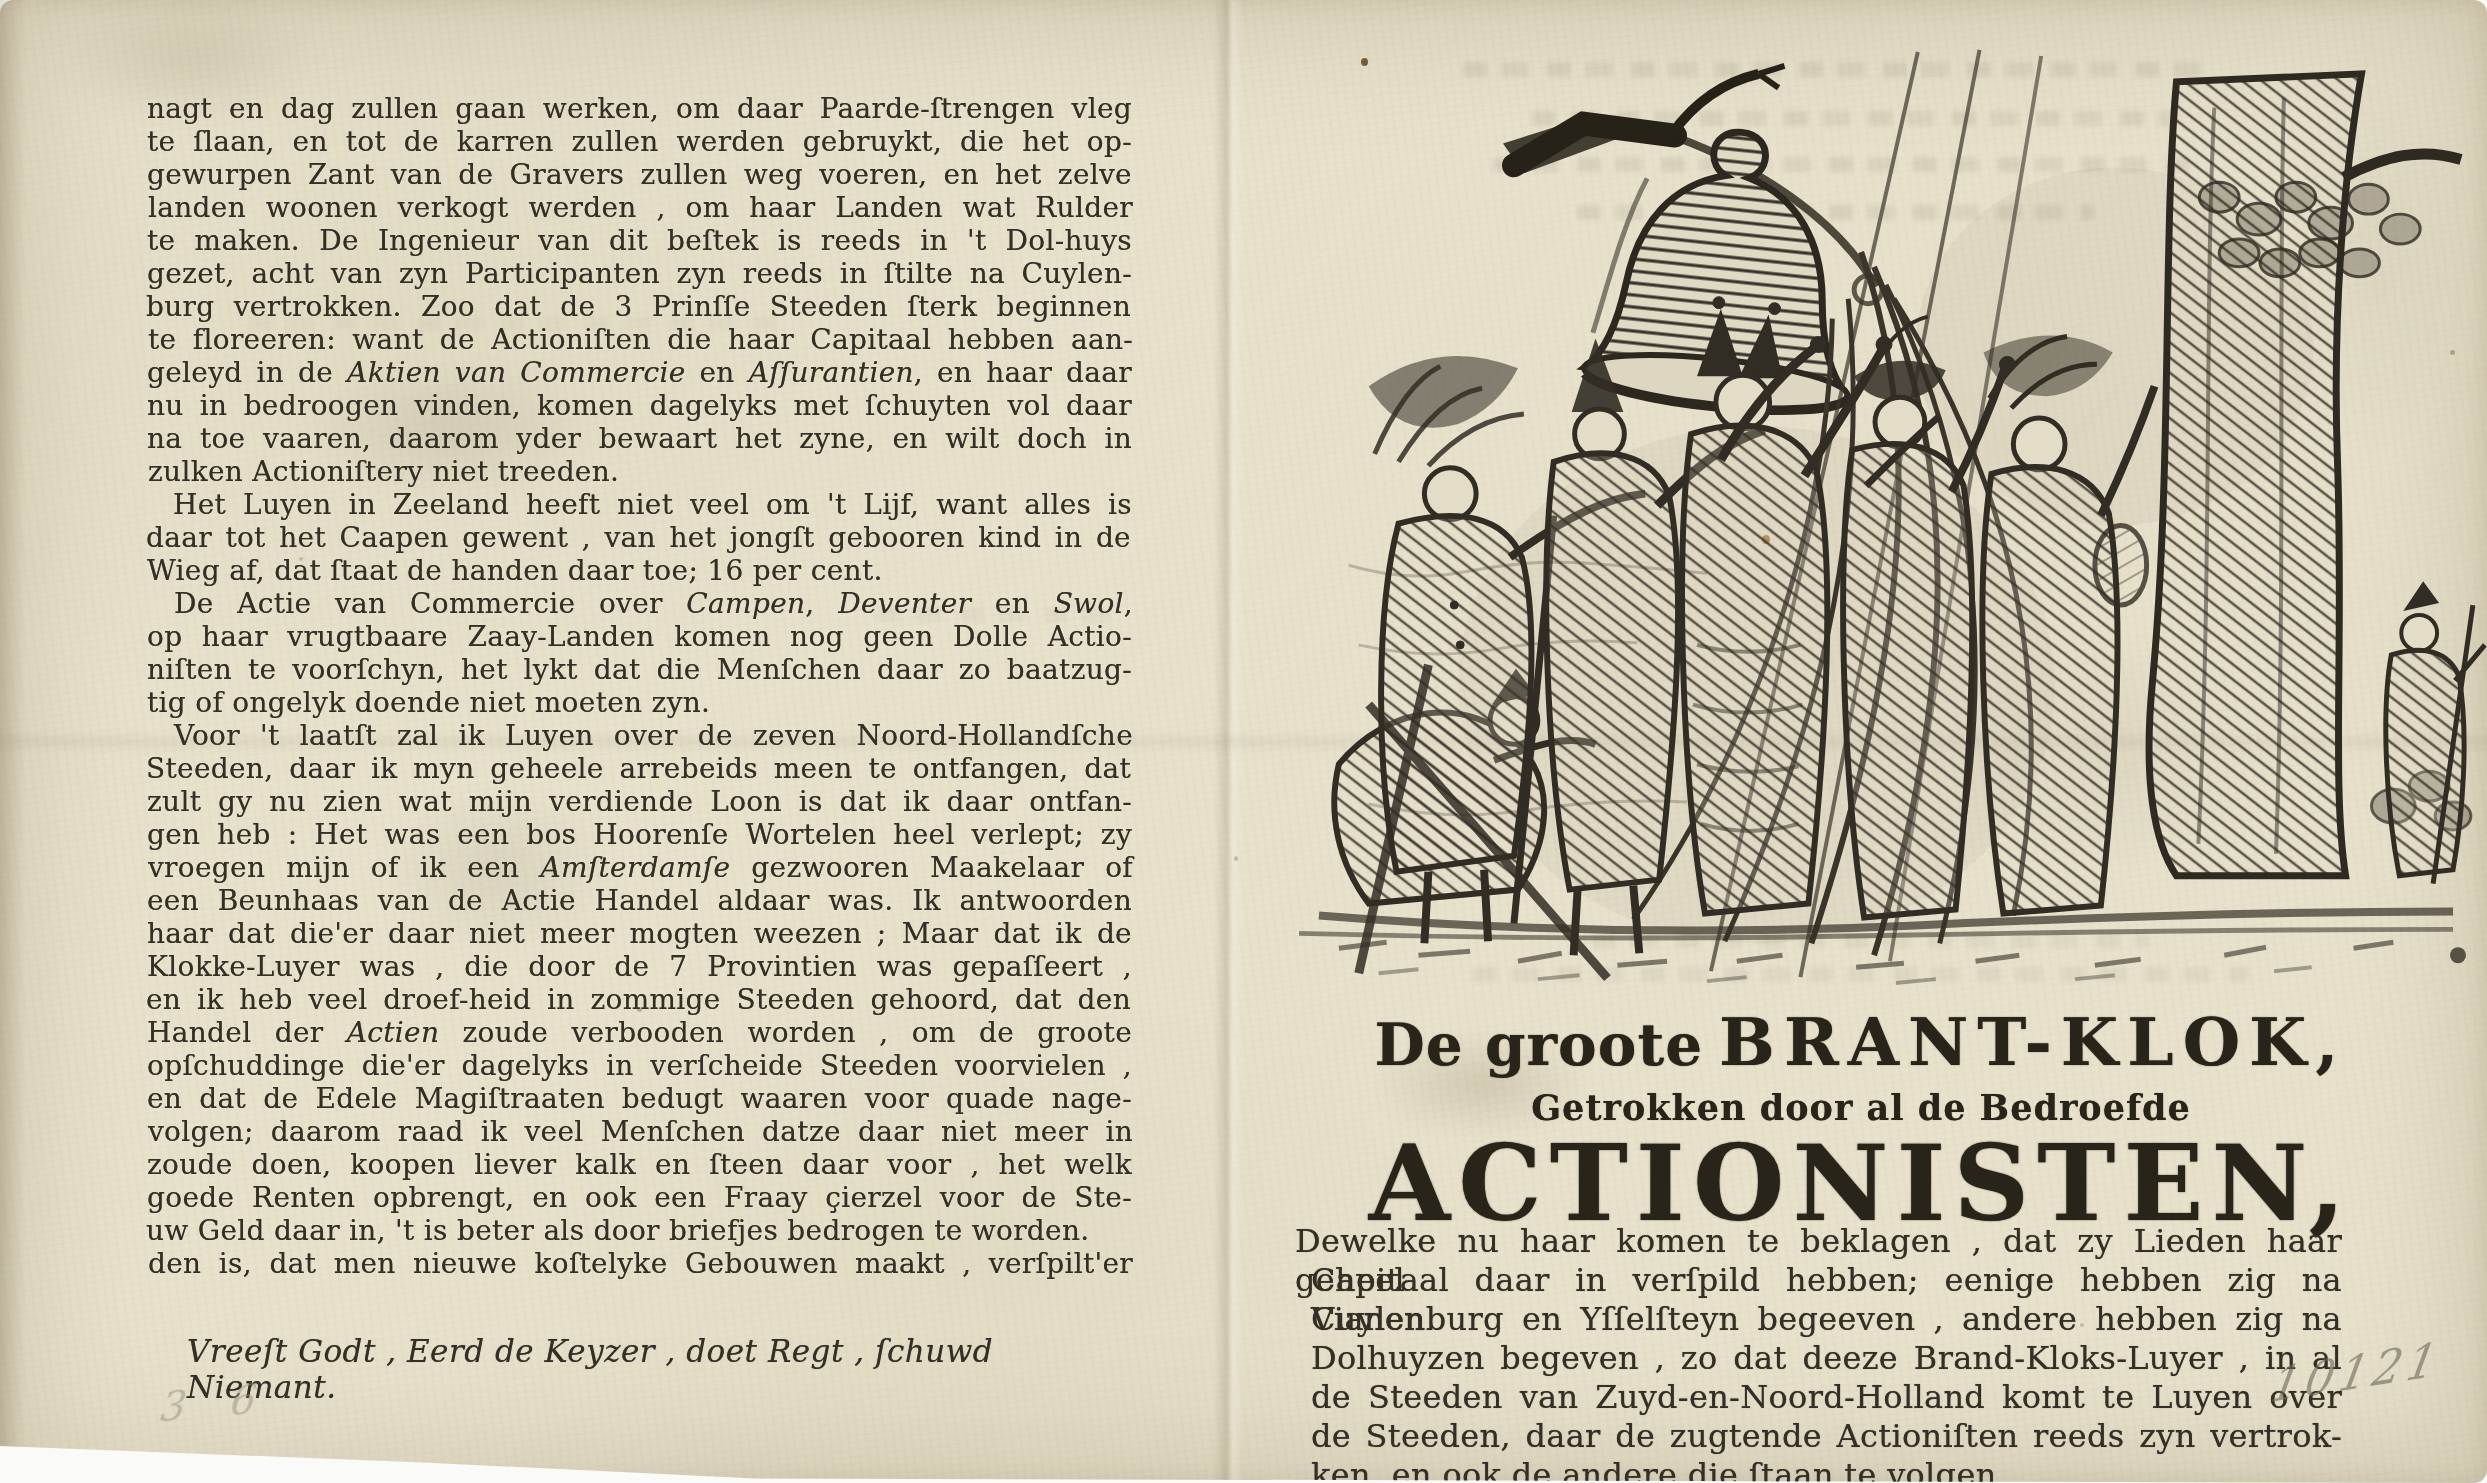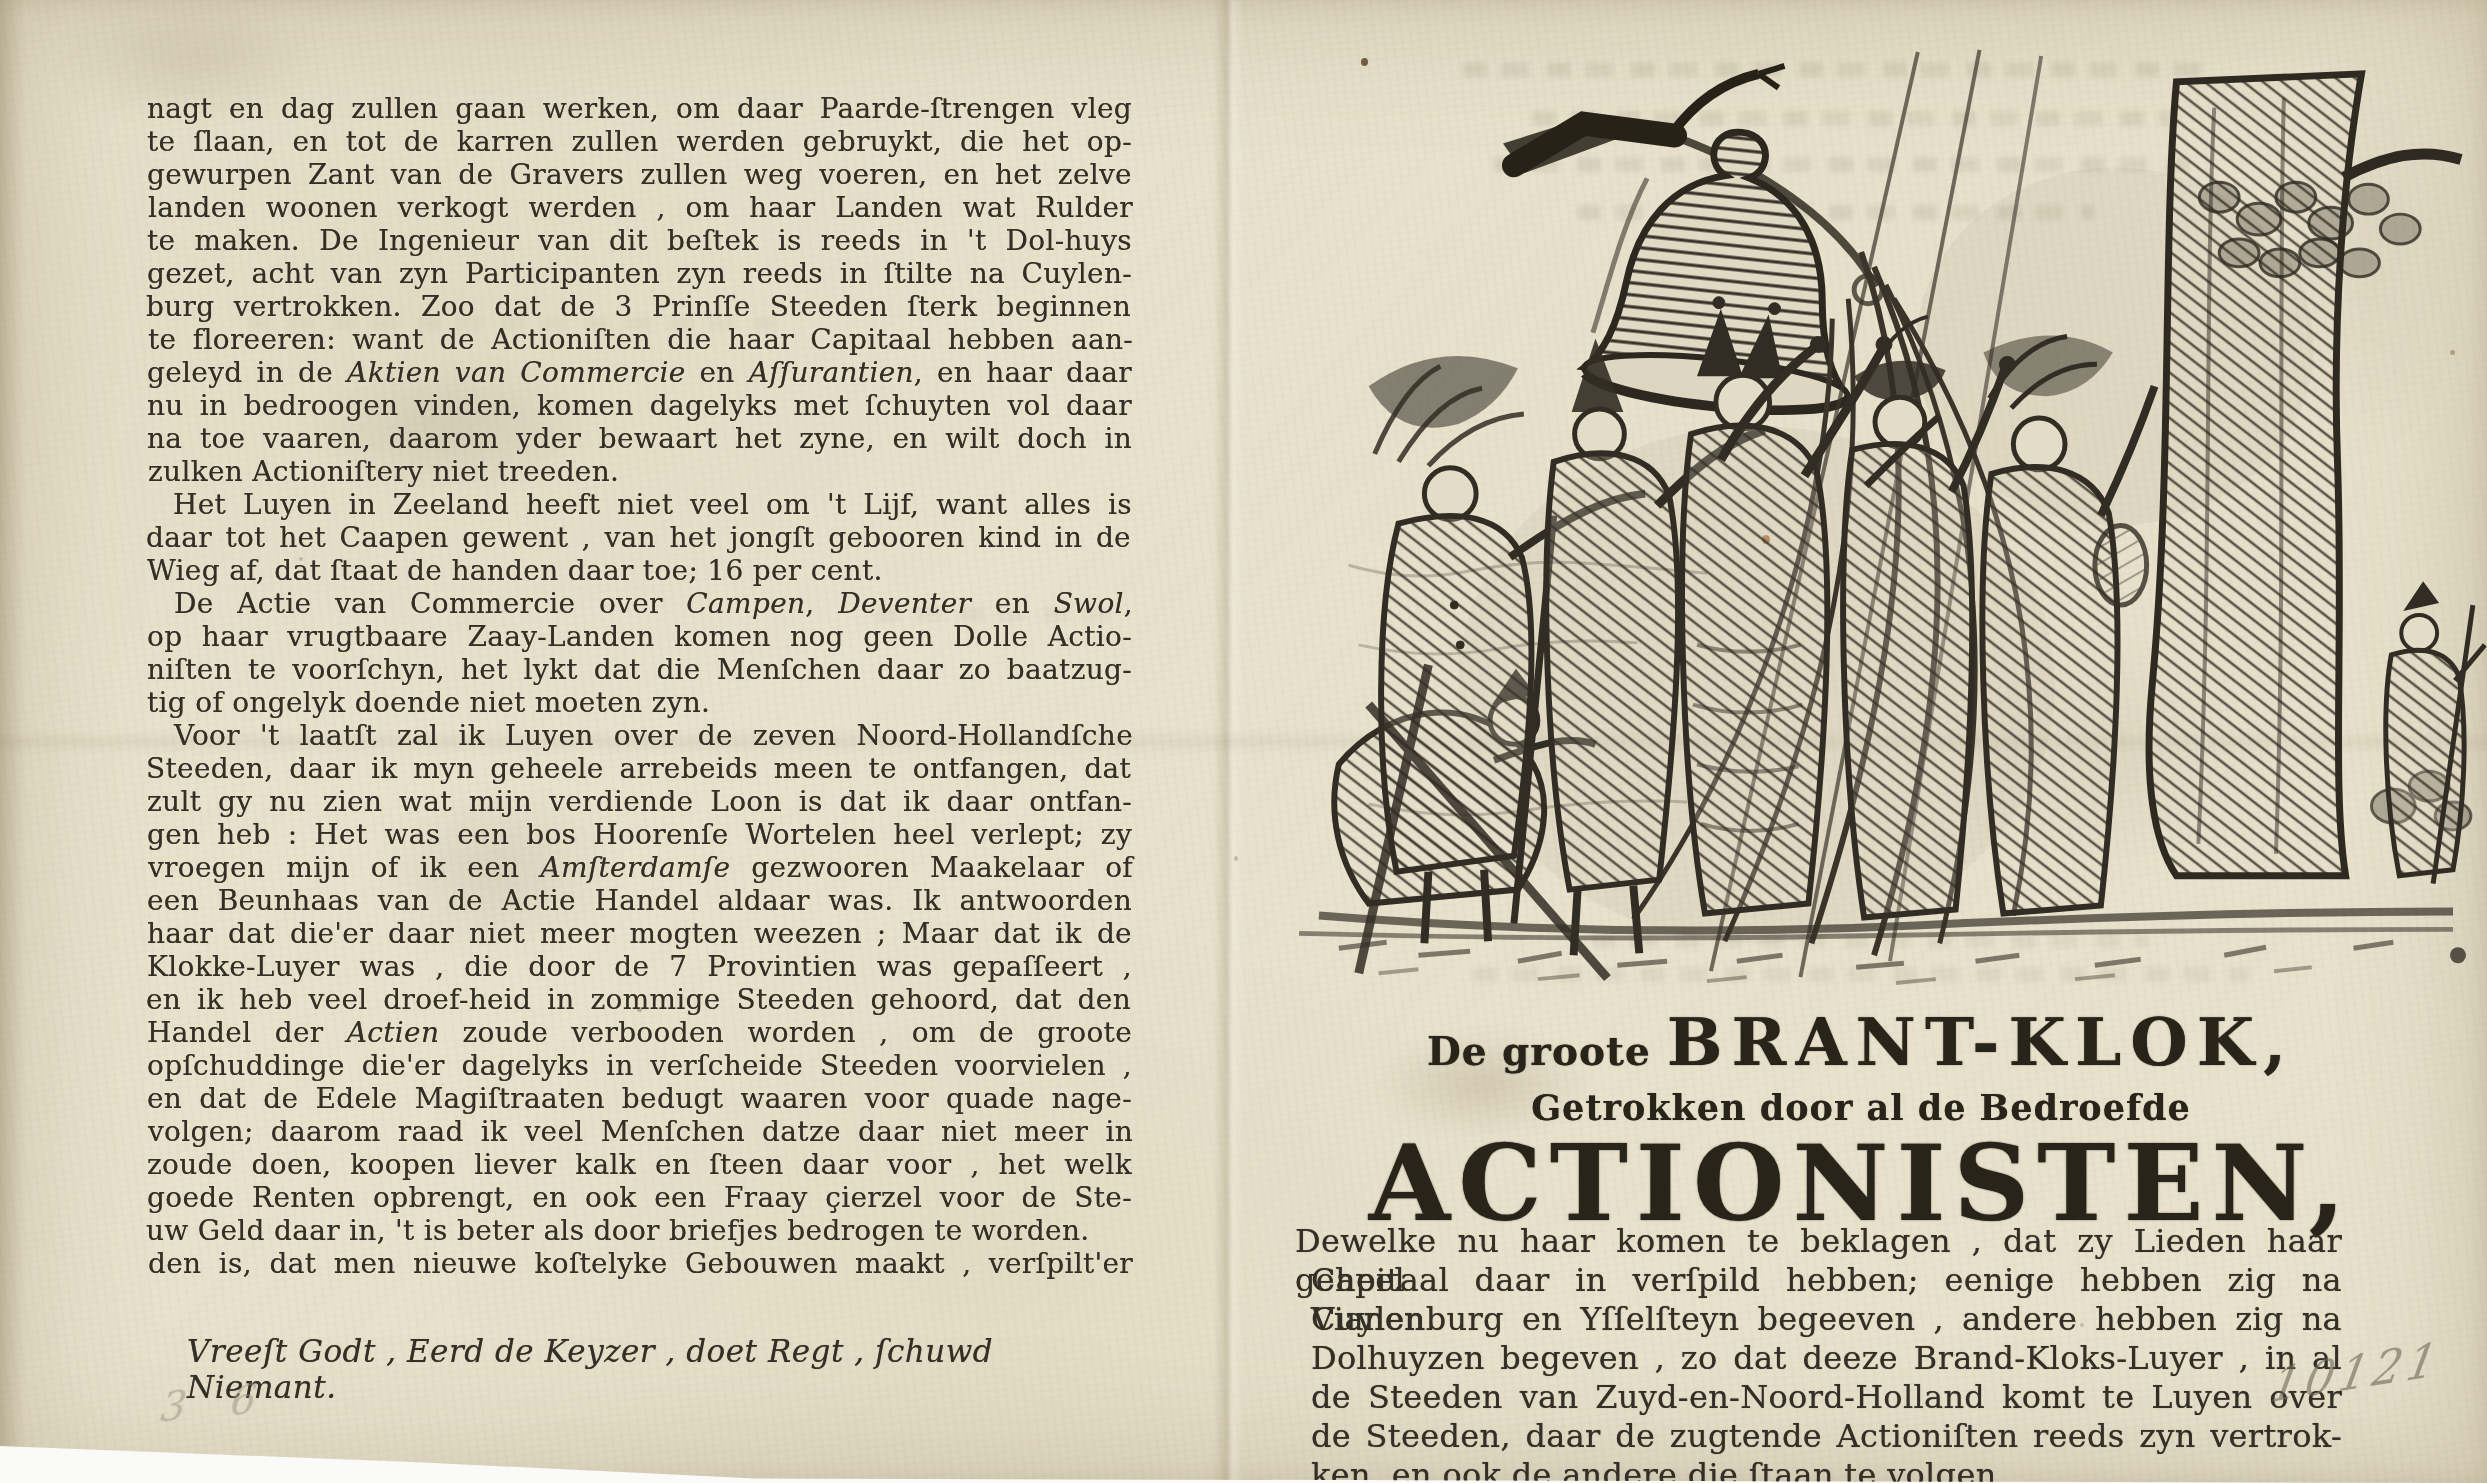--- a/index.html
+++ b/index.html
@@ -10,20 +10,21 @@
       radial-gradient(ellipse 896px 597px at 18% 22%, rgba(214,205,178,.35), rgba(214,205,178,0) 70%),
       radial-gradient(ellipse 995px 697px at 80% 30%, rgba(226,218,193,.30), rgba(226,218,193,0) 70%),
       radial-gradient(ellipse 796px 498px at 40% 85%, rgba(210,201,172,.25), rgba(210,201,172,0) 70%),
       repeating-linear-gradient(83deg, rgba(120,105,70,.022) 0 3px, rgba(0,0,0,0) 3px 9px),
       repeating-linear-gradient(-7deg, rgba(120,105,70,.018) 0 2px, rgba(0,0,0,0) 2px 7px),
       #e8e2cd;
     box-shadow: inset 0 0 139px rgba(120,102,66,.28), inset 0 0 22px rgba(120,102,66,.16);
     clip-path: polygon(0 0, 100% 0, 100% 100%, 30.4% 99.7%, 16.8% 98.6%, 0 97.5%);
     font-family:"DejaVu Serif","Liberation Serif",serif;
     color:#332f26;
+    border-radius:13px;
   }
   
   #crease{position:absolute;left:1214px;top:0;width:30px;height:100%;
     background:linear-gradient(90deg, rgba(110,95,65,0) 0%, rgba(110,95,65,.20) 42%, rgba(250,248,240,.30) 62%, rgba(110,95,65,0) 100%);
     filter:blur(1px);}
   #hcrease{position:absolute;left:0;top:731px;width:100%;height:22px;
     background:linear-gradient(180deg, rgba(110,95,65,0), rgba(110,95,65,.08) 50%, rgba(110,95,65,0));filter:blur(2px);}
   #edgeL{position:absolute;left:0;top:0;width:26px;height:100%;
     background:linear-gradient(90deg, rgba(100,85,55,.18), rgba(100,85,55,0));}
 
@@ -40,21 +41,21 @@
     letter-spacing:0.5px;text-shadow:0 0 0.7px rgba(51,47,38,.6);}
 
   
   #right-lines{position:absolute;left:1295px;top:1222px;width:1047px;font-size:32px;
     text-shadow:0 0 0.8px rgba(51,47,38,.7);}
   .rl{height:39px;line-height:39px;letter-spacing:0.3px;}
   .rl.j{text-align:justify;text-align-last:justify;}
   .rl.ind2{margin-left:16px;}
   #title-block{position:absolute;left:1234px;top:1003px;width:1254px;text-align:center;color:#282419;}
   #title-line1{white-space:nowrap;text-shadow:0 0 1.2px rgba(40,36,25,.8);}
-  #title-lead{font-size:39px;font-weight:bold;letter-spacing:1px;}
+  #title-lead{font-size:58px;font-weight:bold;letter-spacing:1px;}
   #title-main{font-size:66px;font-weight:bold;letter-spacing:9px;margin-left:16px;}
   #subtitle{font-size:35px;font-weight:bold;letter-spacing:1px;margin-top:6px;
     text-shadow:0 0 0.8px rgba(40,36,25,.7);}
   #big-title{font-size:105px;font-weight:bold;letter-spacing:8px;line-height:107px;margin-top:2px;
     text-shadow:0 0 1.6px rgba(40,36,25,.8);white-space:nowrap;}
 
   
   .pencil{position:absolute;font-style:italic;}
   #pencil-number{left:2271px;top:1345px;font-size:46px;letter-spacing:5px;color:rgba(112,106,90,.62);
     transform:rotate(-9deg) skewX(-20deg);}

